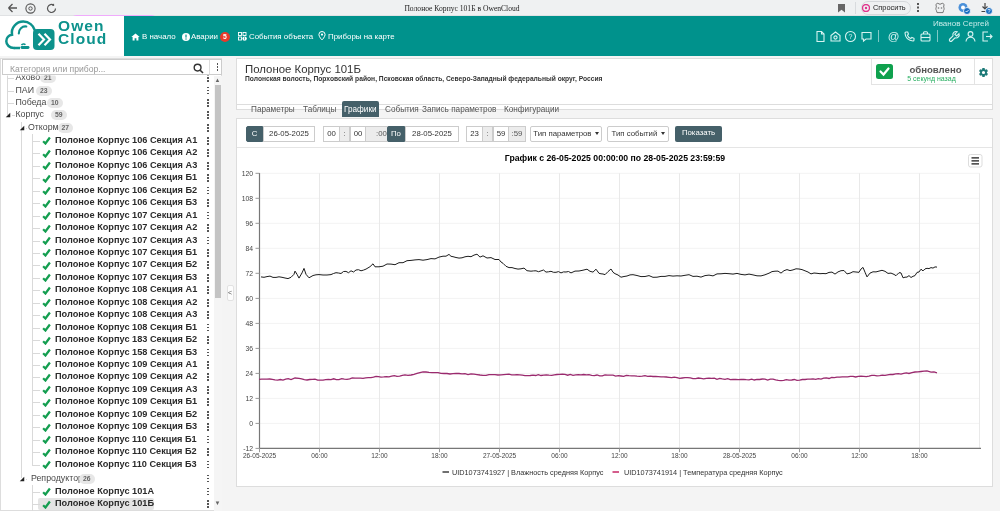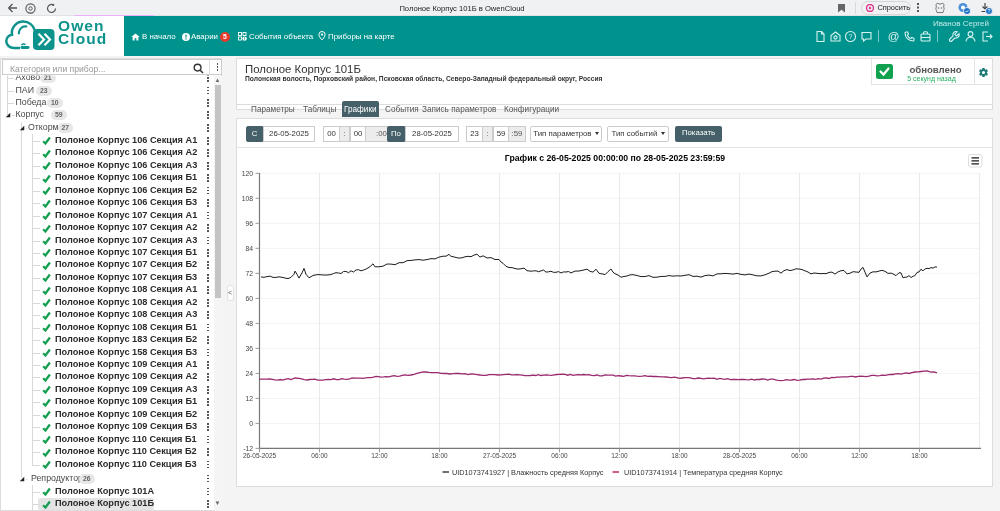--- a/index.html
+++ b/index.html
@@ -1,19 +1,19 @@
 <!DOCTYPE html>
 <html><head><meta charset="utf-8"><style>
 * { margin:0; padding:0; box-sizing:border-box; }
 html,body { width:1000px; height:511px; overflow:hidden; font-family:"Liberation Sans",sans-serif; background:#f4f4f4; }
 #bbar { position:absolute; left:0; top:0; width:1000px; height:16px; background:#eff1f2; border-bottom:1px solid #e0e2e4; }
 #urlpill { position:absolute; left:70px; top:15px; width:88px; height:13px; background:#f0abfc; border-radius:7px; }
 #urlpill span { position:absolute; left:16px; top:2px; font-size:7.6px; color:#222; }
-#btitle { position:absolute; left:0; width:924px; top:3.5px; text-align:center; font-size:7.6px; color:#222; }
-#ask { position:absolute; left:861px; top:1px; width:50px; height:13.5px; border:1px solid #d5d8db; border-radius:7px; font-size:7.4px; color:#222; display:flex; align-items:center; justify-content:flex-end; }
+#btitle { position:absolute; left:0; width:924px; top:3.5px; text-align:center; font-size:7.6px; color:#222;font-family:Liberation Serif, serif; }
+#ask { position:absolute; left:861px; top:1px; width:50px; height:13.5px; border:1px solid #d5d8db; border-radius:7px; font-size:7.4px; color:#222; display:flex; align-items:center; justify-content:flex-start; }
 #hdr { position:absolute; left:0; top:16px; width:1000px; height:39.5px; background:#00928c; }
 #logo { position:absolute; left:0; top:16px; width:124px; height:39.5px; background:#fff; }
 .nv { position:absolute; top:16px; font-size:7.9px; color:#fff; }
 #uname { position:absolute; right:11px; top:3px; font-size:8px; color:#c5ebe9; }
 #sidebar { position:absolute; left:0; top:57.5px; width:222px; height:453.5px; background:#fff; border:1px solid #ddd; }
 #search { position:absolute; left:2px; top:58.5px; width:220px; height:16.5px; background:#fff; border:1px solid #ccc; }
 #search span { position:absolute; left:7px; top:4px; font-size:8.6px; color:#999; }
 #tree { position:absolute; left:0; top:0; width:213px; height:511px; overflow:hidden; clip-path:inset(75.5px 0 0 0); }
 .vln { position:absolute; width:1px; background:#d9d9d9; }
 .hln { position:absolute; height:1px; background:#d9d9d9; }

